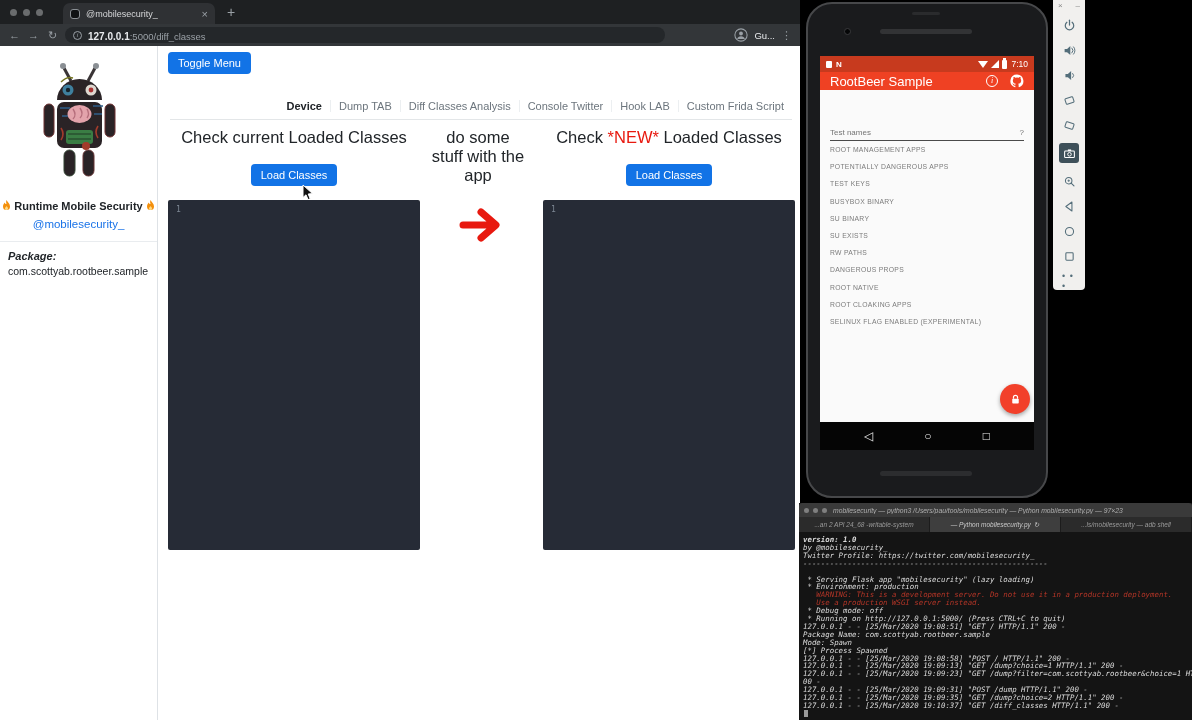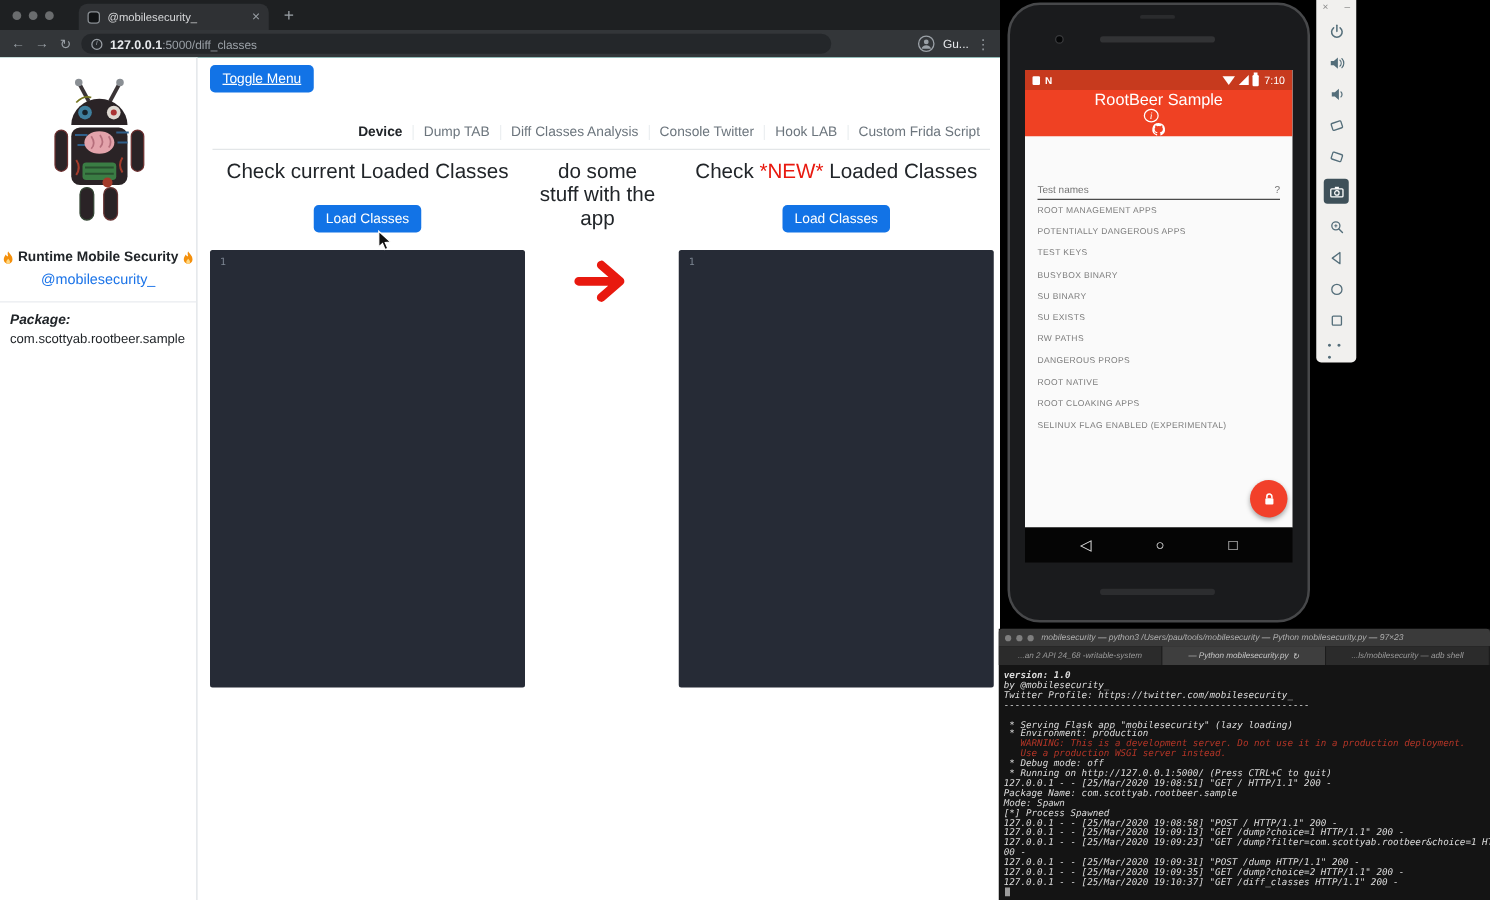--- a/index.html
+++ b/index.html
@@ -1,20 +1,20 @@
 <!DOCTYPE html>
 <html><head>
 <meta charset="utf-8">
 <style>
   * { margin:0; padding:0; box-sizing:border-box; }
   body { background:#000; font-family:"Liberation Sans",sans-serif; }
   .canvas { position:relative; width:1192px; height:720px; background:#000; overflow:hidden; }
 
   
-  .browser { position:absolute; left:0; top:0; width:800px; height:720px; background:#14b8a6; }
+  .browser { position:absolute; left:0; top:0; width:800px; height:720px; background:#0f172a; }
   .tabstrip { height:24px; background:#1e2022; display:flex; align-items:flex-end; }
   .traffic { display:flex; gap:6px; margin:0 8px 8px 10px; }
   .traffic span { width:7px; height:7px; border-radius:50%; background:#6a6c6e; display:block; }
   .btab { width:152px; height:21px; background:#2f3134; border-radius:7px 7px 0 0; display:flex; align-items:center; padding:0 7px; margin-left:12px; }
   .btab .favicon { width:10px; height:10px; border-radius:3px; background:#101214; border:1px solid #8a8f94; flex:none; }
   .btab .ttl { color:#d7d8da; font-size:9px; margin-left:6px; flex:1; white-space:nowrap; overflow:hidden; }
   .btab .cls { color:#9aa0a6; font-size:11px; line-height:10px; }
   .newtab { color:#9aa0a6; font-size:14px; margin:0 0 4px 12px; }
   .toolbar { height:22px; background:#333639; display:flex; align-items:center; padding:0 8px; gap:6px; }
   .navglyph { color:#9aa0a6; font-size:11px; width:13px; text-align:center; }
@@ -24,30 +24,30 @@
   .urlpath { color:#9aa0a6; font-size:9.5px; }
   .tb-right { margin-left:auto; display:flex; align-items:center; gap:6px; }
   .gu { color:#e8eaed; font-size:9.5px; }
   .dots3 { color:#9aa0a6; font-size:11px; }
 
   .bcontent { position:absolute; left:0; top:46px; right:0; bottom:0; background:#fff; }
 
   
   .sidebar { position:absolute; left:0; top:0; width:158px; height:100%; background:#fff; border-right:1px solid #dee2e6; }
   .logo { position:absolute; left:19px; top:8px; }
-  .sb-title { position:absolute; top:154px; width:100%; text-align:center; font-size:11px; font-weight:700; color:#212529; display:flex; justify-content:center; align-items:center; gap:3px; }
+  .sb-title { position:absolute; top:154px; width:100%; text-align:center; font-size:11px; font-weight:700; color:#212529; display:flex; justify-content:center; gap:3px; }
   .sb-handle { position:absolute; top:172px; width:100%; text-align:center; font-size:11.5px; color:#1a73e8; text-decoration:none; display:block; }
   .sb-div { position:absolute; top:195px; left:0; right:0; border-top:1px solid #e9ecef; }
   .sb-pkg-label { position:absolute; top:204px; left:8px; font-size:11px; font-weight:700; color:#212529;font-style:italic; }
   .sb-pkg-value { position:absolute; top:219px; left:8px; font-size:10.5px; color:#212529; }
 
   
   .main { position:absolute; left:158px; top:0; right:0; bottom:0; }
   .btn-primary { background:#1273e6; color:#fff; border:none; border-radius:4px; font-size:11px; padding:5px 10px; font-family:inherit; }
-  .toggle-btn { position:absolute; left:10px; top:6px;text-decoration:underline; }
+  .toggle-btn { position:absolute; left:10px; top:6px; }
   .topnav { position:absolute; right:8px; top:10px; display:flex; }
   .topnav span { font-size:11px; color:#6c757d; padding:0 8px; border-left:1px solid #eceff1; white-space:nowrap;margin-top:44px; }
   .topnav span:first-child { border-left:none; }
   .topnav span.active { color:#212529; font-weight:700; }
   .heading { position:absolute; left:12px; top:40px; font-size:21px; font-weight:500; color:#212529; display:flex; align-items:center; gap:6px; }
   .main hr { position:absolute; left:12px; right:8px; top:73px; border:none; border-top:1px solid #e3e6e8; }
   .colhead { position:absolute; top:82px; font-size:16.5px; color:#212529; text-align:center; }
   .ch-left { left:10px; width:252px; }
   .ch-mid { left:272px; width:96px; line-height:19px; }
   .ch-right { left:385px; width:252px; }
@@ -68,21 +68,21 @@
   .screen { position:absolute; left:12px; top:52px; width:214px; height:366px; background:#fafafa; overflow:hidden; }
   .statusbar { height:16px; background:#c73a1e; display:flex; align-items:center; padding:0 6px; }
   .sb-sq { width:6px; height:7px; background:#fff; border-radius:1px; margin-right:4px; }
   .sb-n { color:#fff; font-size:8px; font-weight:700; }
   .sb-spacer { flex:1; }
   .wifi { width:0; height:0; border-left:5px solid transparent; border-right:5px solid transparent; border-top:7px solid #fff; margin-right:3px; }
   .signal { width:0; height:0; border-bottom:8px solid #fff; border-left:8px solid transparent; margin-right:3px; }
   .batt { width:5px; height:9px; background:#fff; border-radius:1px; position:relative; margin-right:4px; }
   .batt:before { content:""; position:absolute; top:-2px; left:1px; width:3px; height:2px; background:#fff; }
   .sb-time { color:#fff; font-size:8.5px; }
-  .appbar { height:37px; background:#ef4123; display:flex; align-items:center; padding:0 10px;flex-direction:column; }
+  .appbar { height:18px; background:#ef4123; display:flex; align-items:center; padding:0 10px; }
   .app-title { color:#fff; font-size:13px; font-weight:500; flex:1; }
   .ic-info { width:12px; height:12px; border:1.4px solid #fff; border-radius:50%; color:#fff; font-size:8px; line-height:9px; text-align:center; margin-right:12px; font-family:"Liberation Serif",serif; font-style:italic; }
   .applist { position:relative; }
   .list-head { display:flex; margin:38px 10px 0 10px; }
   .list-head .lh { font-size:8px; color:#757575; flex:1; }
   .list-head .lq { font-size:8px; color:#757575; }
   .list-divider { margin:3px 10px 0 10px; border-bottom:1.5px solid #4a4a4a; }
   .trow { height:17.2px; display:flex; align-items:center; margin-left:10px; font-size:6.8px; letter-spacing:.3px; color:#7b7b7b; }
   .fab { position:absolute; left:180px; top:328px; width:30px; height:30px; border-radius:50%; background:#f2402a; display:flex; align-items:center; justify-content:center; box-shadow:0 2px 4px rgba(0,0,0,.35); }
   .pnav { position:absolute; left:12px; top:418px; width:214px; height:28px; background:#050505; display:flex; align-items:center; justify-content:space-between; padding:0 44px; }

